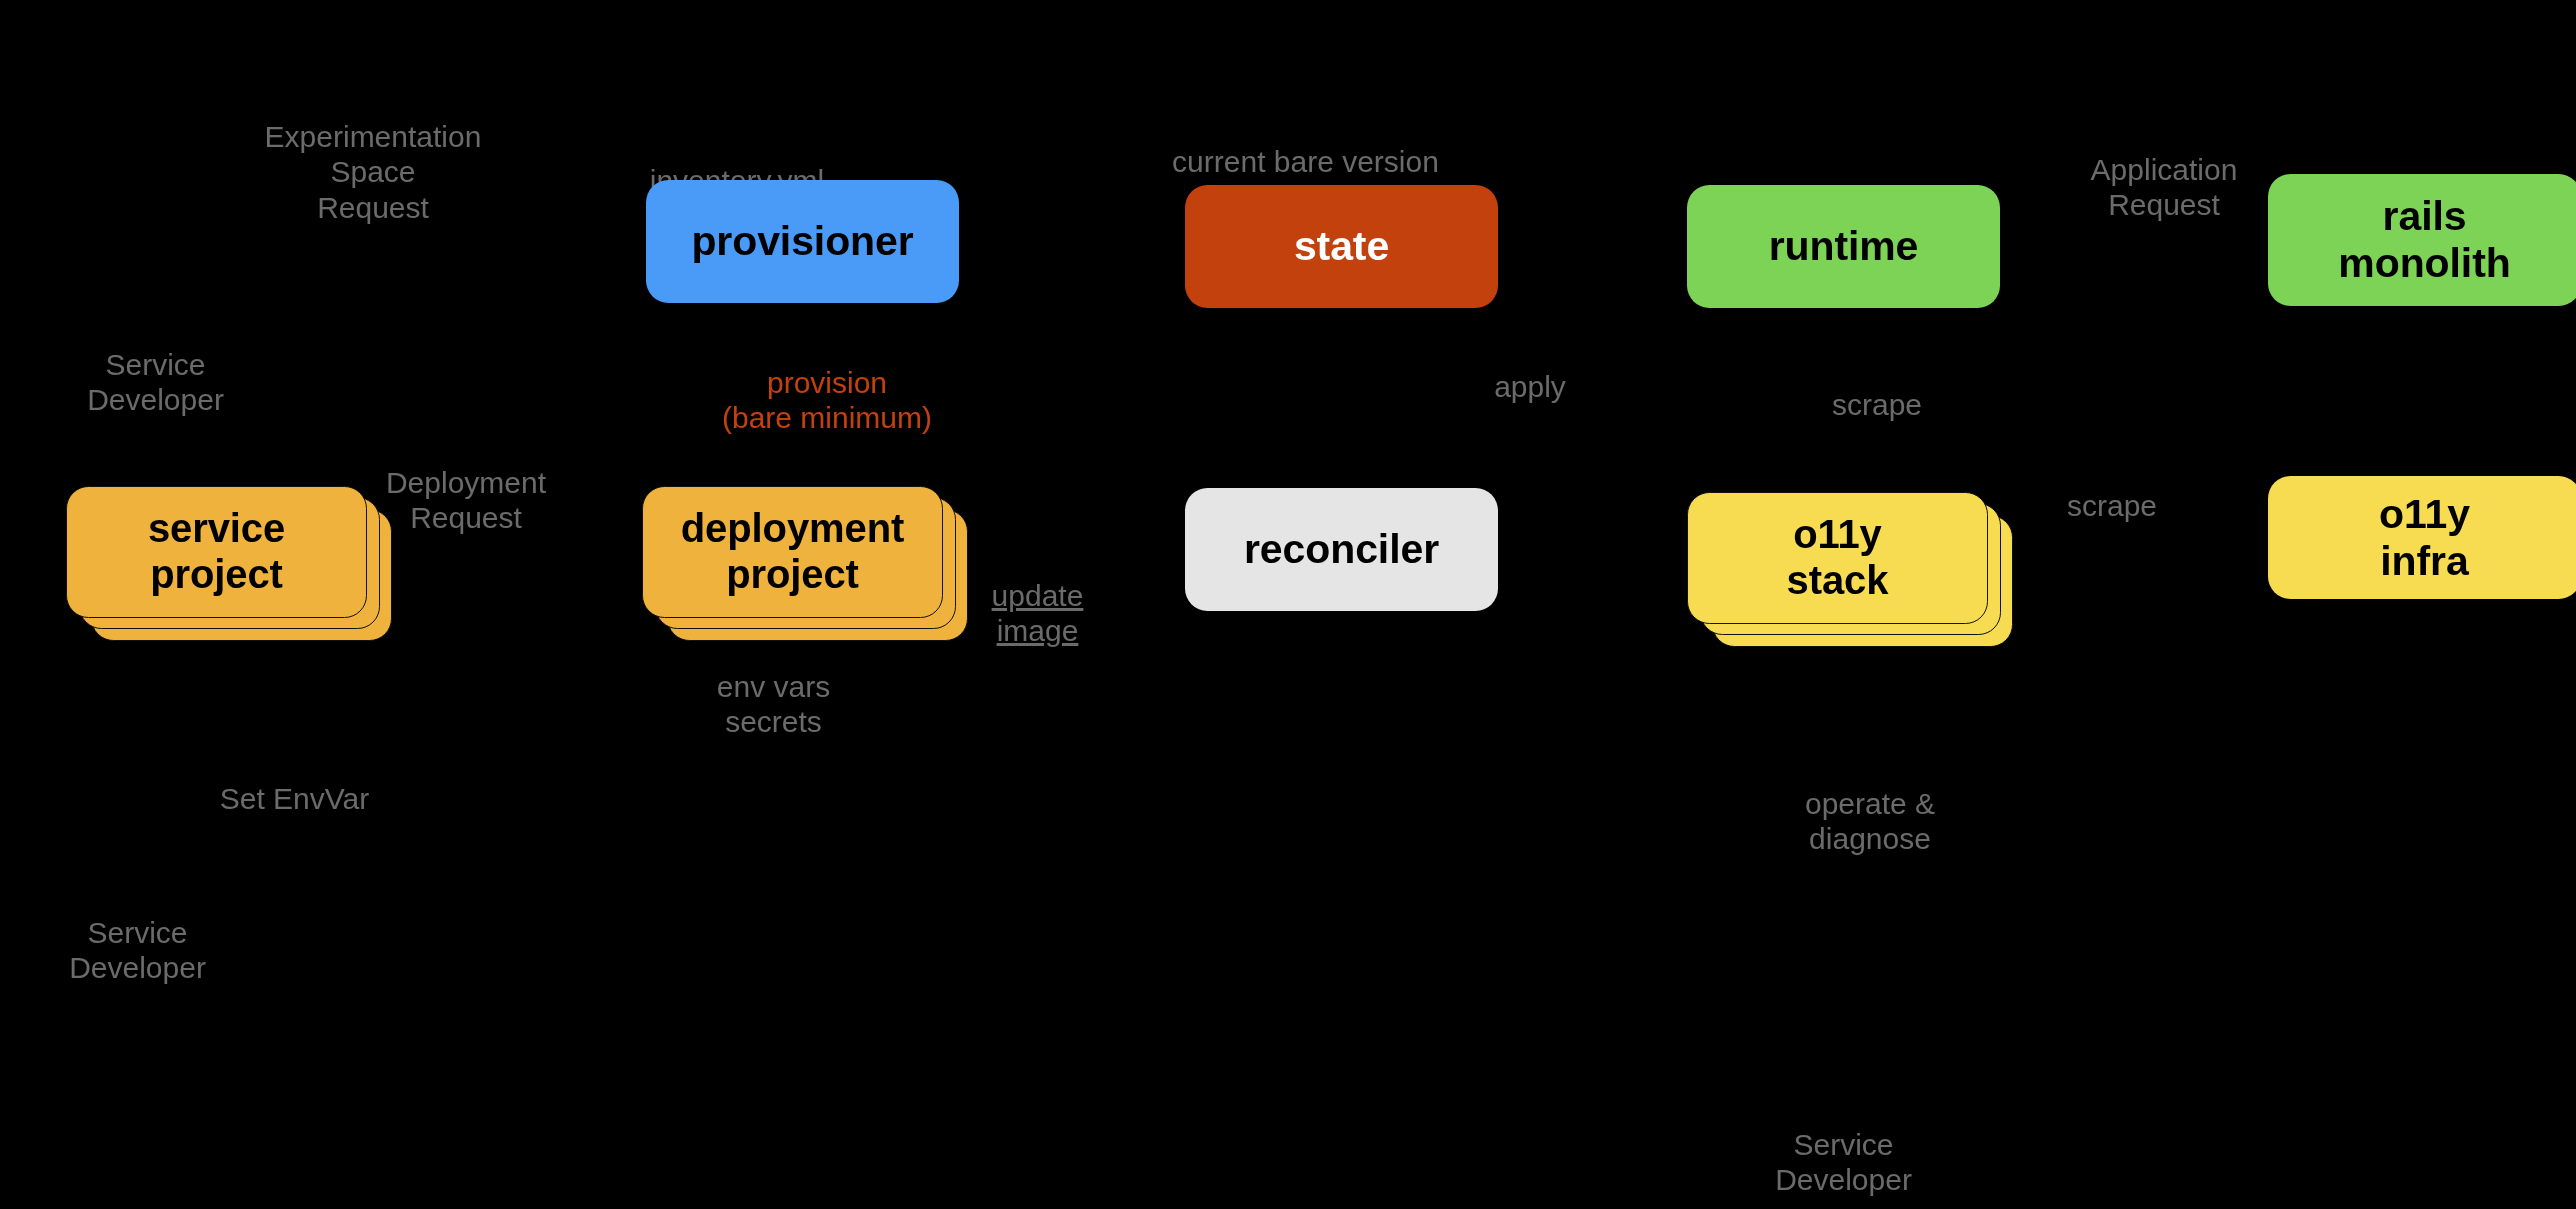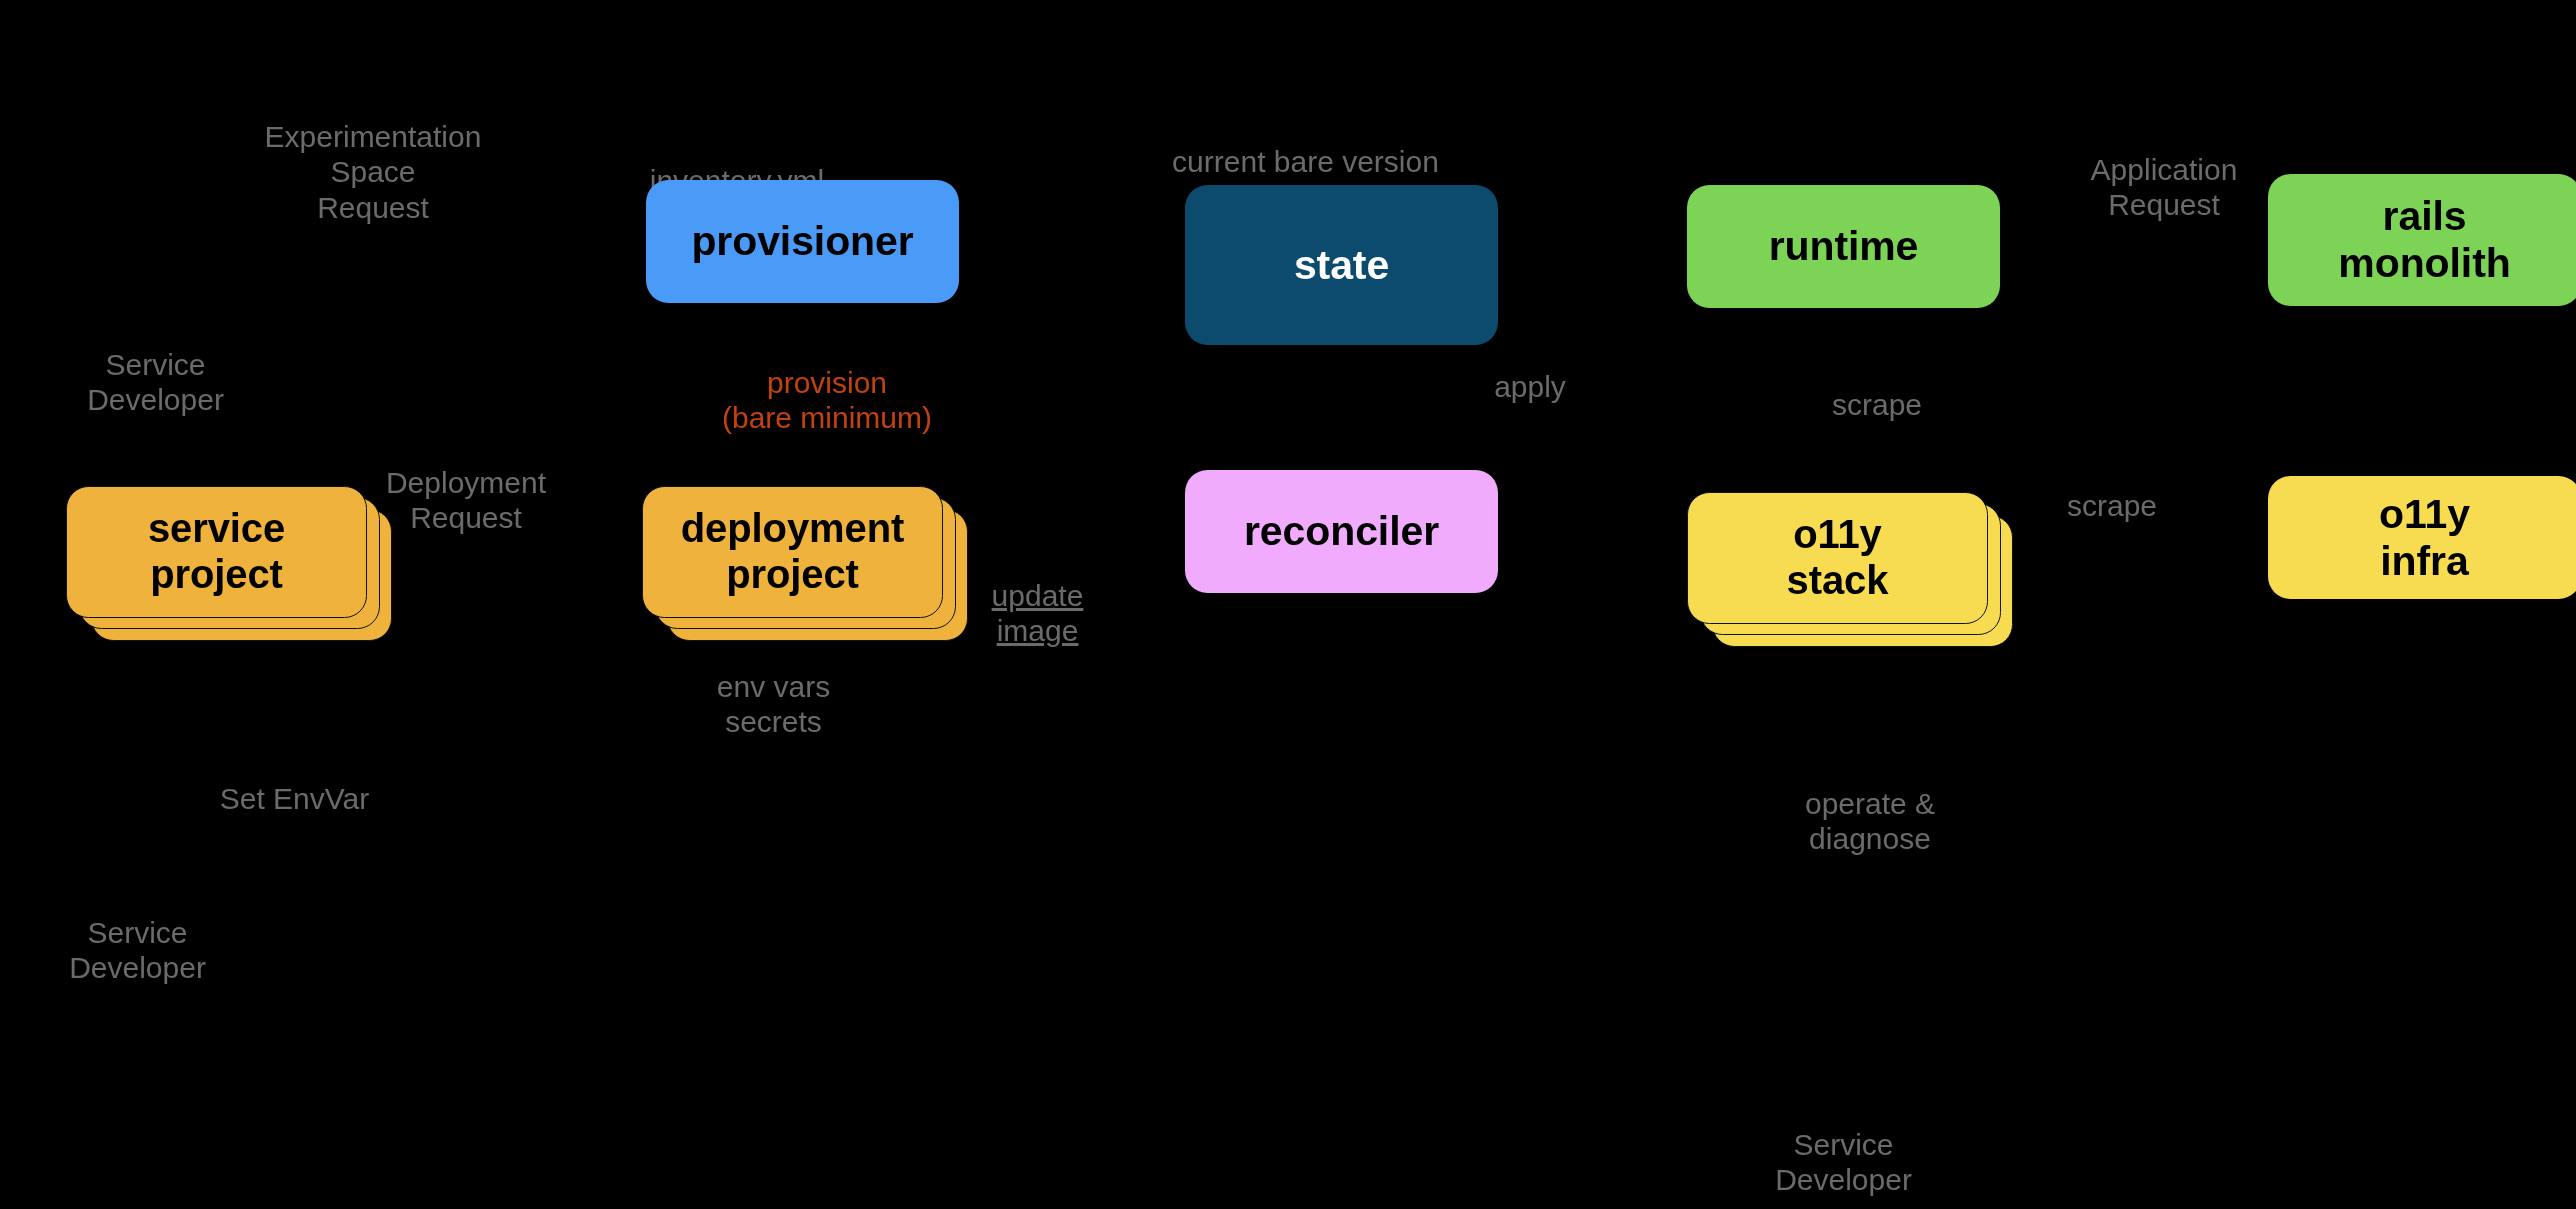--- a/index.html
+++ b/index.html
@@ -83,31 +83,31 @@
     z-index: 3;
   }
 </style>
 </head>
 <body>
 
 <div id="canvas" style="background: rgb(0, 0, 0);">
     <div class="node" style="left: 646px; top: 180px; width: 313px; height: 123px; background: rgb(74, 155, 247); color: rgb(0, 0, 0); font-size: 41px; text-align: right;">
       <span class="node-label">provisioner</span>
     </div>
-    <div class="node" style="left: 1185px; top: 185px; width: 313px; height: 160px; background: #0c4a6e; color: rgb(255, 255, 255); font-size: 41px;">
+    <div class="node" style="left: 1185px; top: 185px; width: 313px; height: 123px; background: #c2410c; color: rgb(255, 255, 255); font-size: 41px;">
       <span class="node-label">state</span>
     </div>
     <div class="node" style="left: 1687px; top: 185px; width: 313px; height: 123px; background: rgb(125, 211, 86); color: rgb(0, 0, 0); font-size: 41px;">
       <span class="node-label">runtime</span>
     </div>
     <div class="node" style="left: 2268px; top: 174px; width: 313px; height: 132px; background: rgb(125, 211, 86); color: rgb(0, 0, 0); font-size: 41px;">
       <span class="node-label">rails
 monolith</span>
     </div>
-    <div class="node" style="left: 1185px; top: 470px; width: 313px; height: 123px; background: #f0abfc; color: rgb(0, 0, 0); font-size: 41px;">
+    <div class="node" style="left: 1185px; top: 488px; width: 313px; height: 123px; background: #e5e5e5; color: rgb(0, 0, 0); font-size: 41px;">
       <span class="node-label">reconciler</span>
     </div>
     <div class="node" style="left: 2268px; top: 476px; width: 313px; height: 123px; background: rgb(247, 220, 82); color: rgb(0, 0, 0); font-size: 41px;">
       <span class="node-label">o11y
 infra</span>
     </div>
     <div class="stack-wrap" style="left: 66px; top: 486px; width: 327px; height: 159px;">
       <div class="stack-card" style="left: 25px; top: 22.5px; width: 301px; height: 132px; background: rgb(239, 178, 60);"></div>
       <div class="stack-card" style="left: 12.6px; top: 11.2px; width: 301px; height: 132px; background: rgb(239, 178, 60);"></div>
       <div class="stack-front" style="left: 0px; top: 0px; width: 301px; height: 132px; background: rgb(239, 178, 60); color: rgb(0, 0, 0); font-size: 40px;">

